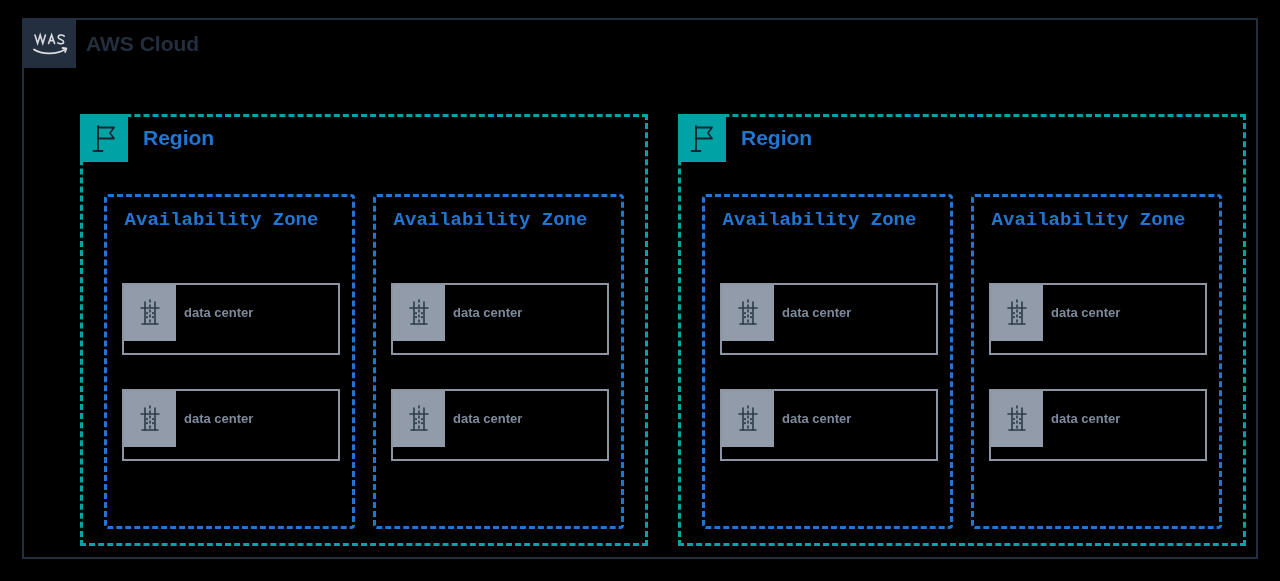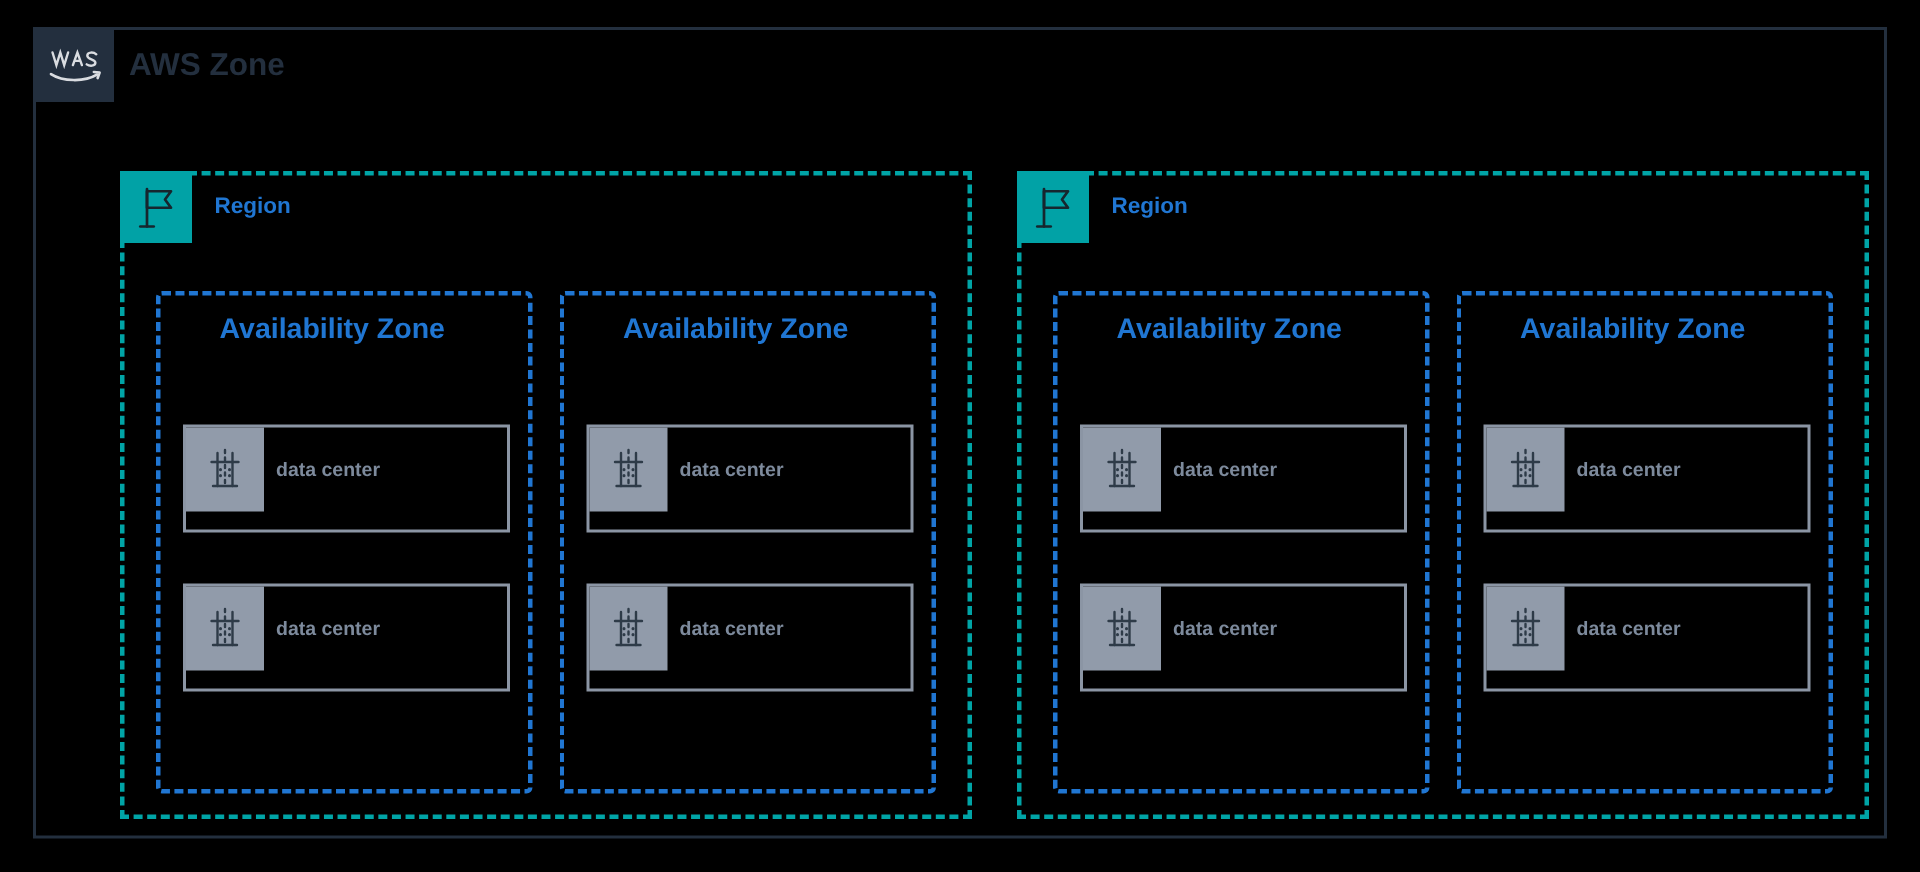--- a/index.html
+++ b/index.html
@@ -85,21 +85,21 @@
     box-sizing: border-box;
   }
   .region-icon svg { display: block; }
 
   .region-label {
     position: absolute;
     left: 60px;
     top: -3px;
     height: 48px;
     line-height: 48px;
-    font-size: 15px;
+    font-size: 21px;
     font-weight: bold;
     color: #2076D2;
     white-space: nowrap;
   }
 
   
   .az {
     position: absolute;
     top: 77px;
     width: 251px;
@@ -115,20 +115,21 @@
   .az-label {
     position: absolute;
     left: 0;
     right: 16px;
     top: 12px;
     text-align: center;
     font-size: 19px;
     font-weight: bold;
     color: #2076D2;
     white-space: nowrap;
+    font-family: Liberation Mono, monospace;
   }
 
   
   .dc {
     position: absolute;
     left: 15px;
     width: 218px;
     height: 72px;
     box-sizing: border-box;
     border: 2px solid #8B95A4;
@@ -175,21 +176,21 @@
         <g fill="none" stroke="#D9DCE0" stroke-width="1.6" stroke-linecap="round">
           <path d="M3 4 L5.6 12.4 L8.2 4 L10.8 12.4 L13.4 4"></path>
           <path d="M16.6 12.4 L19.6 4 L22.6 12.4 M17.9 9.6 L21.3 9.6"></path>
           <path d="M32.2 5.2 C30.4 3.6 26.2 3.4 26.2 6.2 C26.2 8.8 31.6 8.4 31.6 10.9 C31.6 13.2 27.6 13.2 25.8 11.9"></path>
         </g>
         <path d="M2 18.4 C9.6 23.4 24.4 23.8 32.6 18.8" fill="none" stroke="#D9DCE0" stroke-width="1.8" stroke-linecap="round"></path>
         <path d="M30.6 17 L34.4 17.4 L33.1 21" fill="none" stroke="#D9DCE0" stroke-width="1.8" stroke-linejoin="round" stroke-linecap="round"></path>
       </svg>
     </div>
 
-    <div class="aws-cloud-label">AWS Zone</div>
+    <div class="aws-cloud-label">AWS Cloud</div>
 
     <div class="region region-0">
 
       <div class="region-icon">
         <svg width="30" height="32" viewBox="0 0 30 32" aria-hidden="true">
           <g fill="none" stroke="#16262E" stroke-width="1.8" stroke-linecap="round" stroke-linejoin="round">
             <path d="M9 4 L9 29"></path>
             <path d="M4.5 29 L13.5 29"></path>
             <path d="M9 5.5 L25 5.5 L21 11 L25 16.5 L9 16.5 Z"></path>
           </g>

